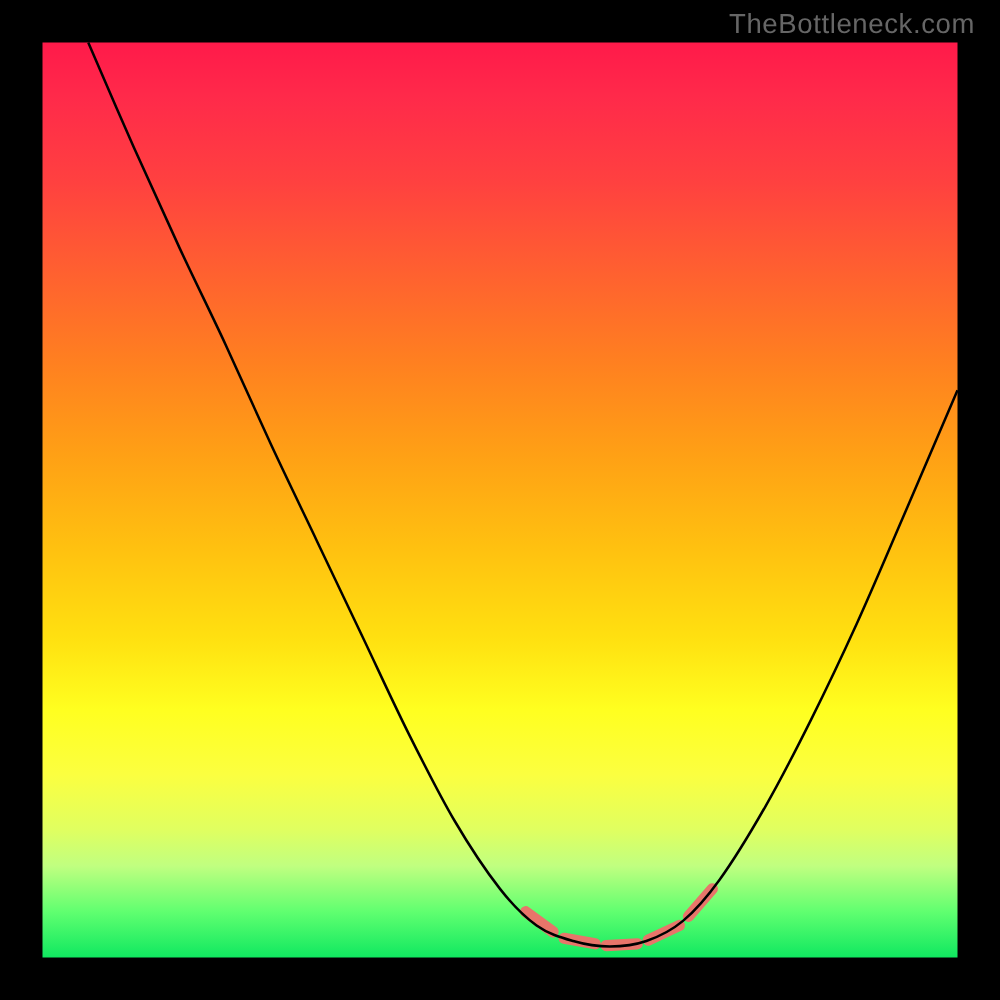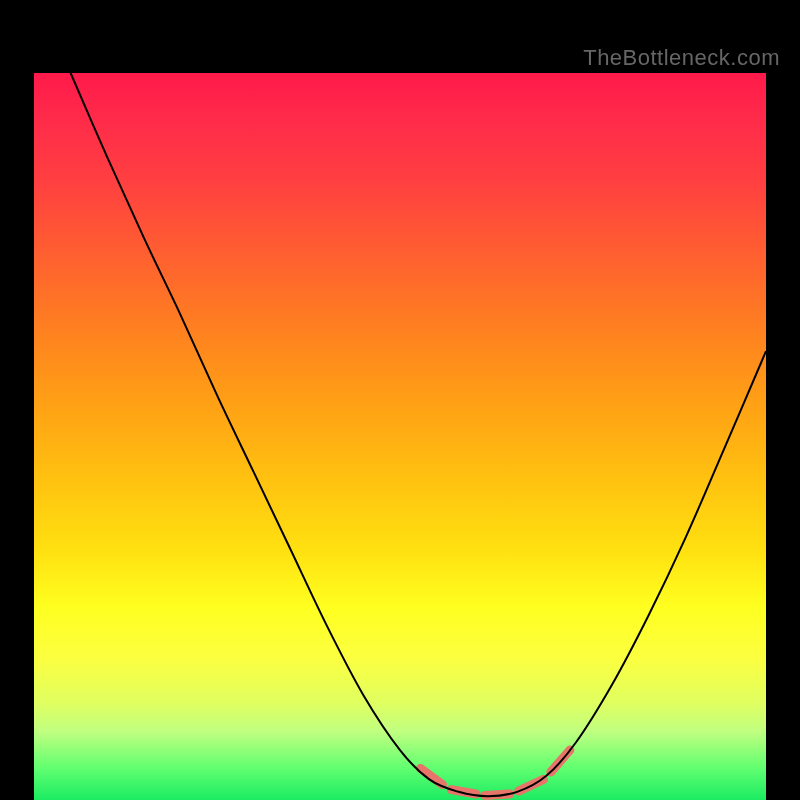--- a/index.html
+++ b/index.html
@@ -1,17 +1,17 @@
 <!DOCTYPE html>
 <html><head>
 <meta charset="utf-8">
 <style>
   * { margin: 0; padding: 0; box-sizing: border-box; }
   body { width: 800px; height: 800px; background: #000; font-family: Arial, sans-serif; position: relative; overflow: hidden; }
-  .chart-container { position: absolute; top: 0; left: 0; width: 800px; height: 576px; margin-top: 39px; }
+  .chart-container { position: absolute; top: 0; left: 0; width: 800px; height: 576px; }
   .plot-area { position: absolute; background: linear-gradient(to bottom,
       #ff1a4a 0%,
       #ff2a4a 6%,
       #ff4040 15%,
       #ff6030 25%,
       #ff8020 35%,
       #ffa015 45%,
       #ffc010 55%,
       #ffe010 65%,
       #ffff20 73%,

